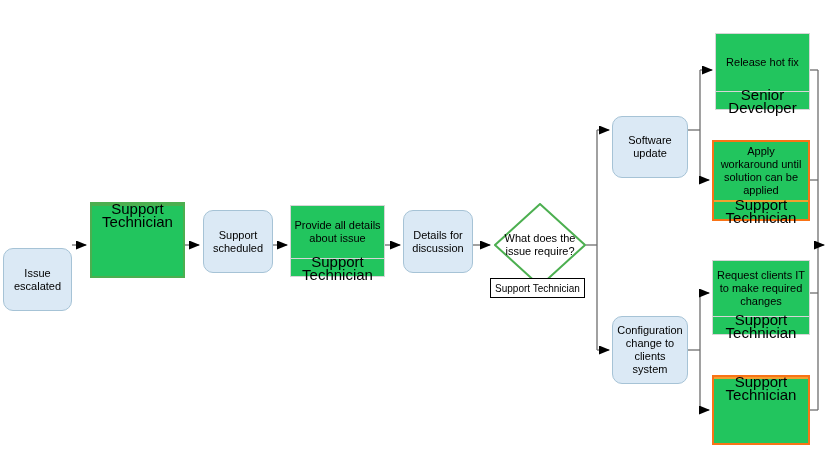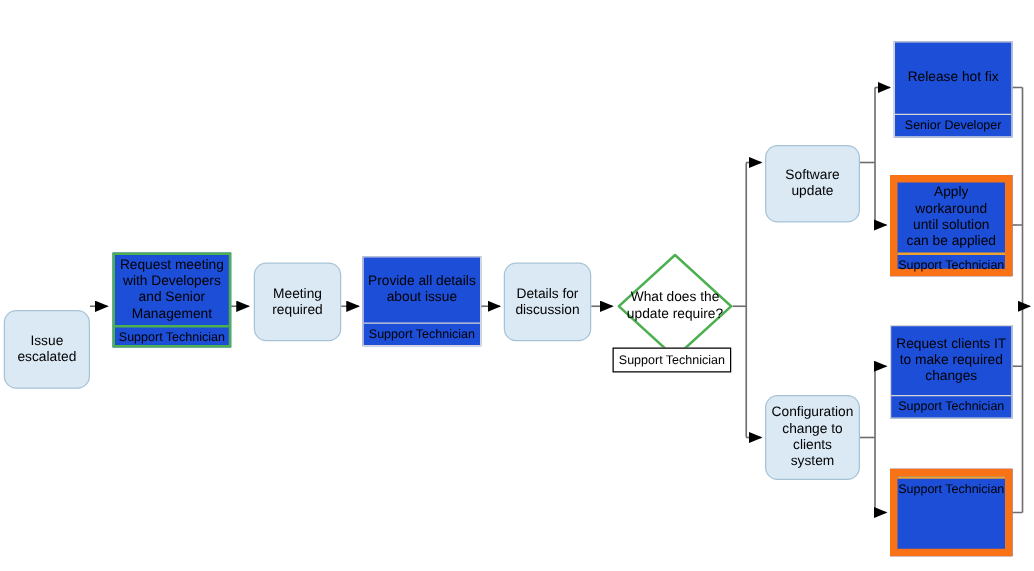--- a/index.html
+++ b/index.html
@@ -37,35 +37,35 @@
     align-items: center;
     justify-content: center;
     padding: 2px 3px;
   }
   .state {
     background: #dbe9f5;
     border: 1px solid #a6c3d6;
     border-radius: 10px;
   }
   .task {
-    background: #1d4ed8;
+    background: #22c55e;
     border: 1px solid #d6d6d6;
   }
   .task .role-strip {
     border-top: 1px solid #d6d6d6;
     height: 17px;
     display: flex;
     align-items: center;
     justify-content: center;
-    font-size: 10px;
+    font-size: 15px;
     flex: none;
   }
   .task.green  { border: 2px solid #4caf50; }
   .task.green .role-strip { border-top: 2px solid #4caf50; }
-  .task.orange { border: 6px solid #f97316; }
+  .task.orange { border: 2px solid #f97316; }
   .task.orange .role-strip { border-top: 2px solid #f0a12f; }
   .diamond-wrap {
     position: absolute;
     z-index: 2;
   }
   .diamond-wrap svg { position: absolute; left: 0; top: 0; }
   .diamond-text {
     position: absolute;
     left: 0; top: 0; right: 0; bottom: 0;
     display: flex;
@@ -131,42 +131,41 @@
       <path d="M818,70 V410"></path>
       <path d="M818,245 H824" marker-end="url(#arr)"></path>
     </g>
   </svg>
 
   <div class="node state" style="left:3px; top:210px; width:69px; height:63px;margin-top:38px;">
     <div class="node-label">Issue escalated</div>
   </div>
 
   <div class="node task green" style="left:90px; top:202px; width:95px; height:76px;">
-    <div class="node-label">Request meeting with Developers and Senior Management</div>
     <div class="role-strip">Support Technician</div>
   </div>
 
   <div class="node state" style="left:203px; top:210px; width:70px; height:63px;">
-    <div class="node-label">Meeting required</div>
+    <div class="node-label">Support scheduled</div>
   </div>
 
   <div class="node task" style="left:290px; top:205px; width:95px; height:72px;">
     <div class="node-label">Provide all details about issue</div>
     <div class="role-strip">Support Technician</div>
   </div>
 
   <div class="node state" style="left:403px; top:210px; width:70px; height:63px;justify-content:flex-end;">
     <div class="node-label">Details for discussion</div>
   </div>
 
   <div class="diamond-wrap" style="left:494px; top:203px; width:92px; height:84px;">
     <svg width="92" height="84" viewBox="0 0 92 84">
       <polygon points="46,1 91,42 46,83 1,42" fill="#ffffff" stroke="#4caf50" stroke-width="2"></polygon>
     </svg>
-    <div class="diamond-text">What does the update require?</div>
+    <div class="diamond-text">What does the issue require?</div>
   </div>
   <div class="decision-role" style="left:490px; top:278px; width:95px; height:20px;">Support Technician</div>
 
   <div class="node state" style="left:612px; top:116px; width:76px; height:62px;">
     <div class="node-label">Software update</div>
   </div>
 
   <div class="node task" style="left:715px; top:33px; width:95px; height:77px;">
     <div class="node-label">Release hot fix</div>
     <div class="role-strip">Senior Developer</div>

